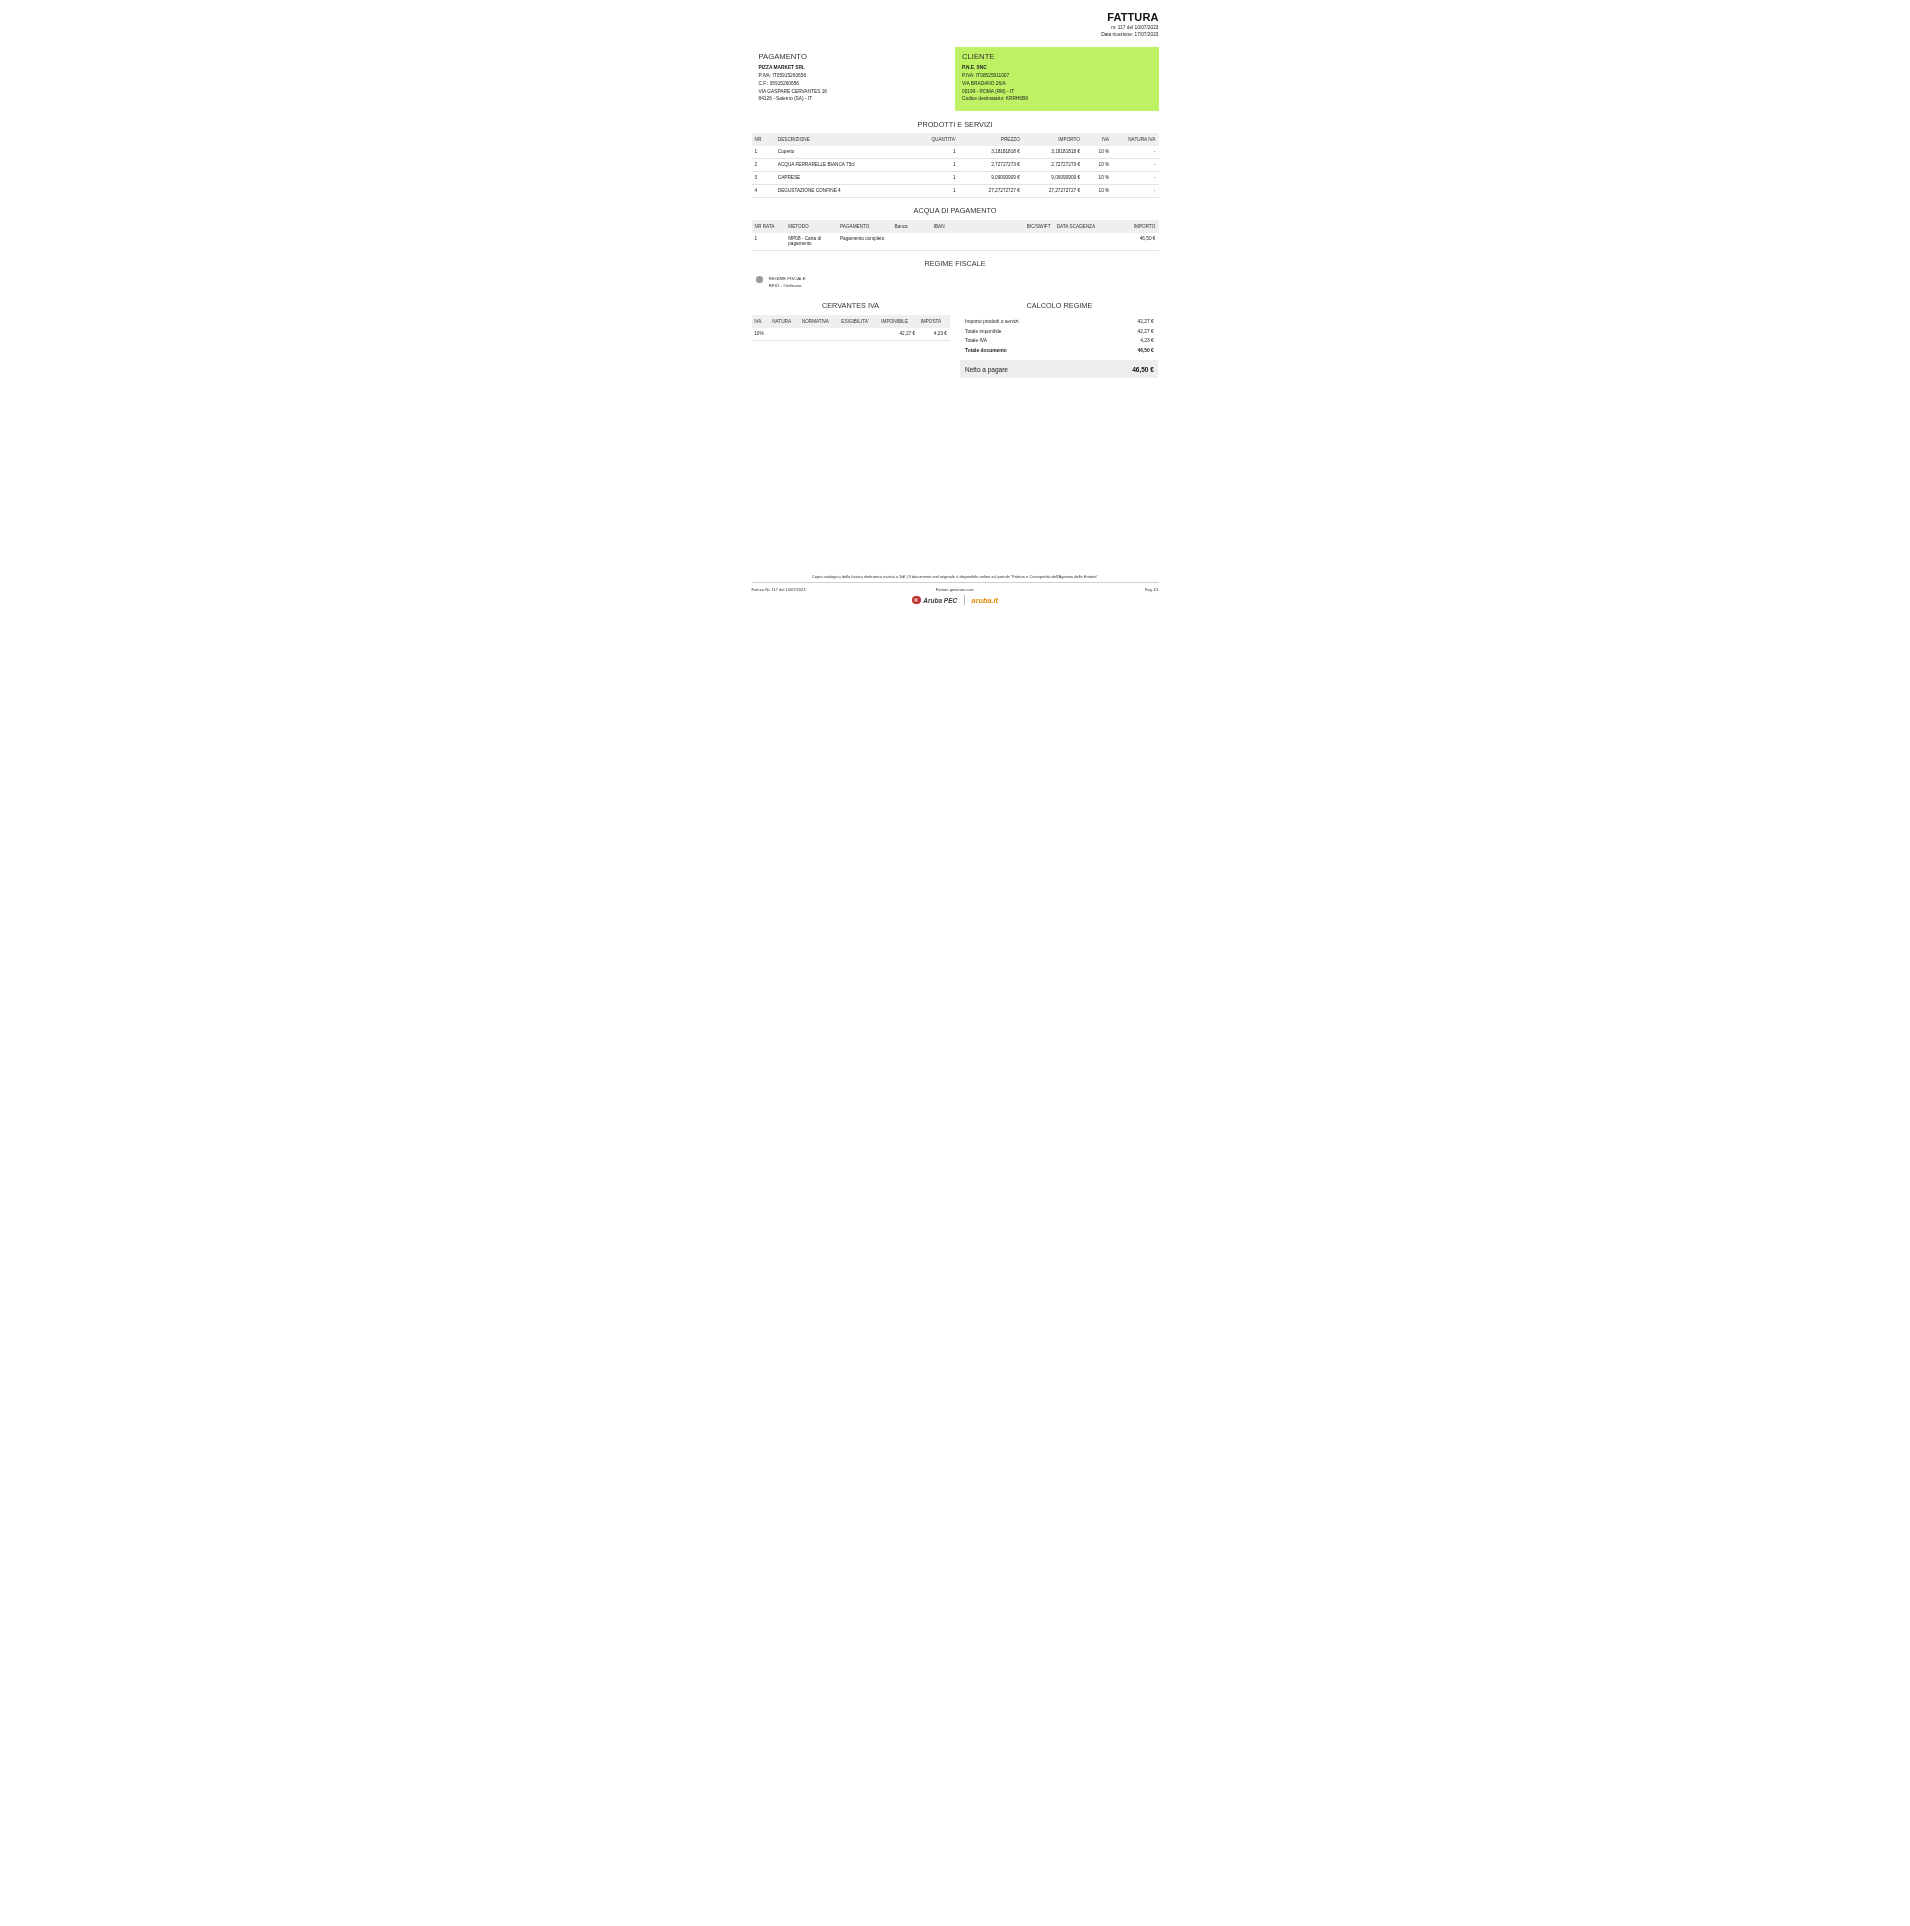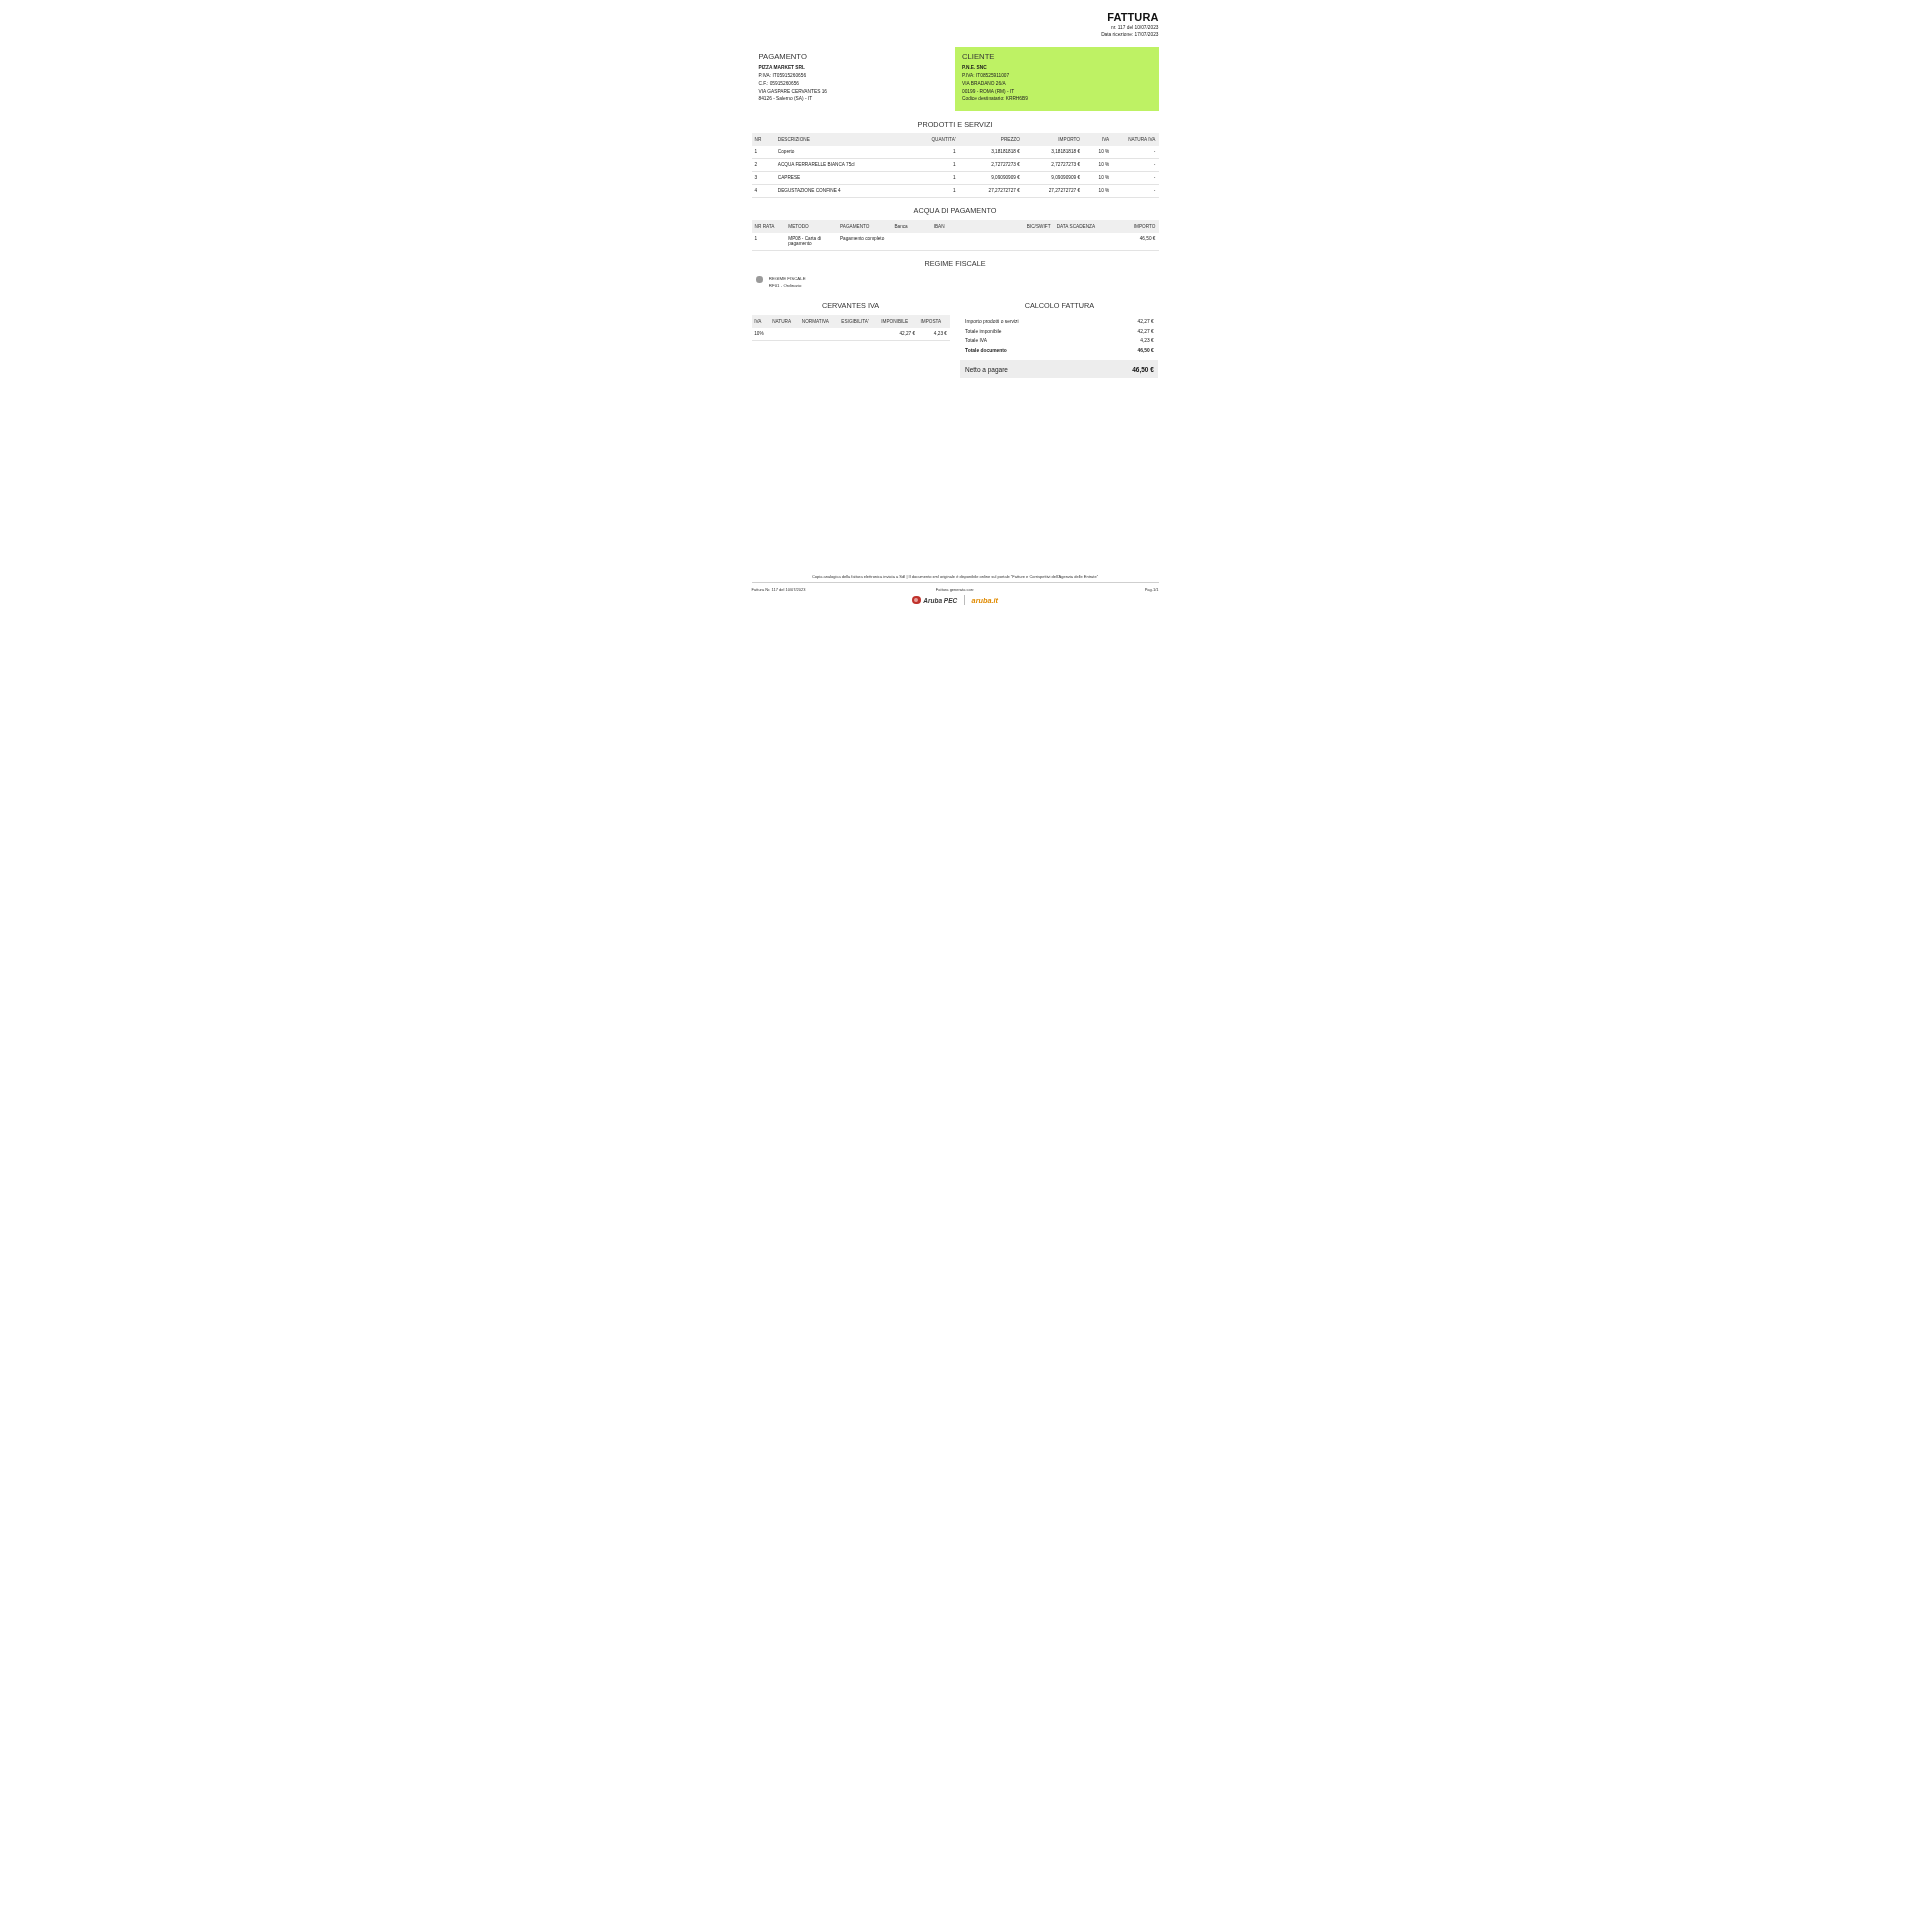--- a/index.html
+++ b/index.html
@@ -425,21 +425,21 @@
             <td></td>
             <td></td>
             <td class="ta-r">42,27 €</td>
             <td class="ta-r">4,23 €</td>
           </tr>
         </tbody>
       </table>
     </div>
 
     <div class="bottom-col">
-      <div class="section-title">CALCOLO FATTURA</div>
+      <div class="section-title">CALCOLO REGIME</div>
       <div class="calc-rows">
         <div class="calc-row">
           <span>Importo prodotti o servizi</span>
           <span>42,27 €</span>
         </div>
         <div class="calc-row">
           <span>Totale imponibile</span>
           <span>42,27 €</span>
         </div>
         <div class="calc-row">

